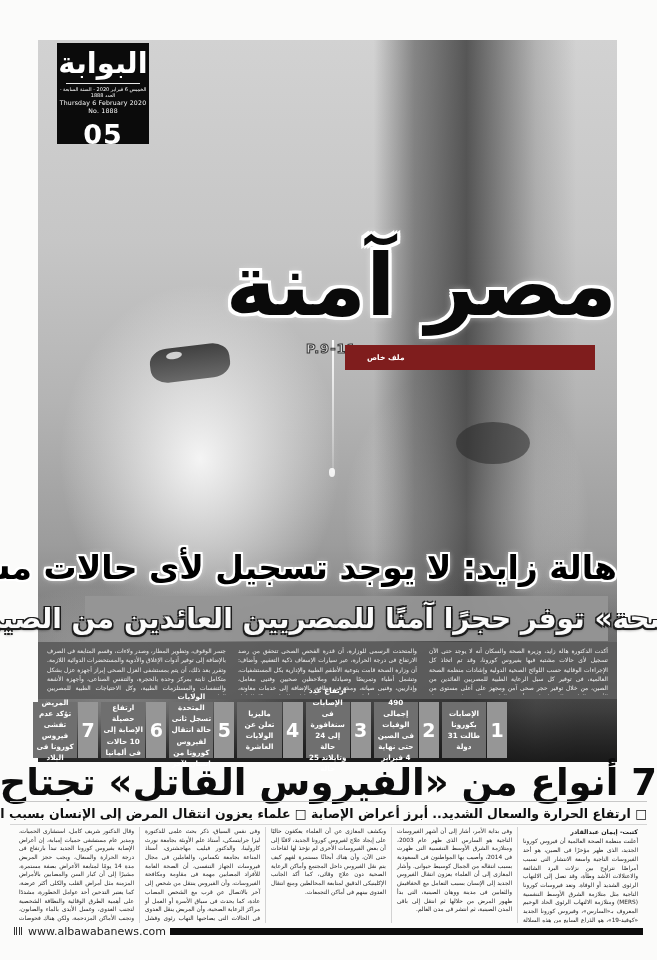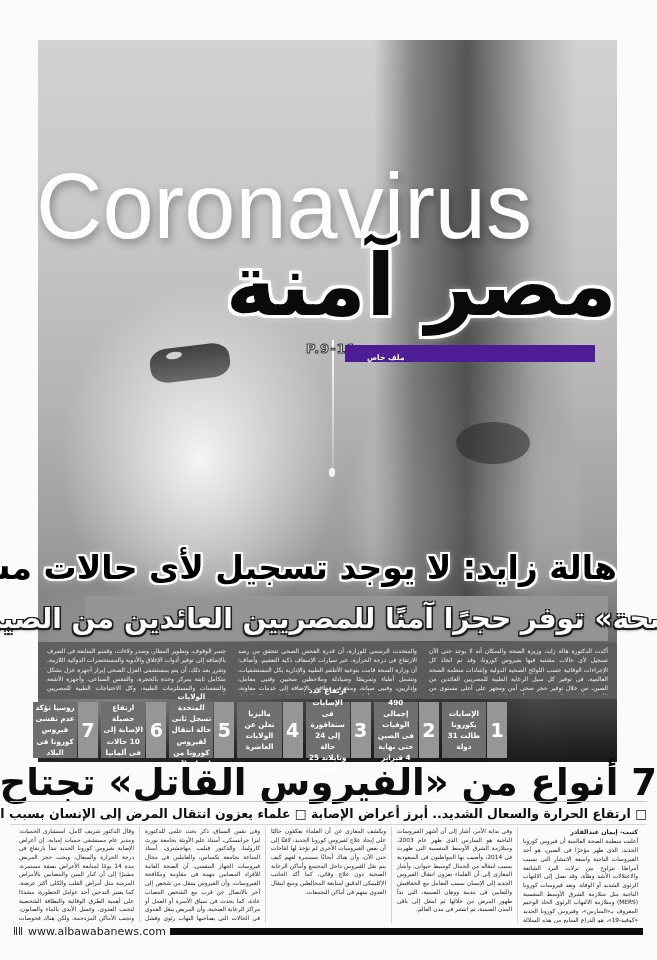--- a/index.html
+++ b/index.html
@@ -36,21 +36,21 @@
   
   .title-ar{right:42px;top:22px;font-size:96px;font-weight:bold;color:#fdfdfd;line-height:1.25;
     text-shadow:0 4px 12px rgba(0,0,0,.28);}
   .title-en{left:36px;top:160px;font-size:92px;color:#fff;white-space:nowrap;line-height:1;
     font-family:"Liberation Sans","DejaVu Sans",sans-serif;text-shadow:2px 4px 9px rgba(0,0,0,.32);}
   .safe-title{right:40px;top:232px;font-size:86px;font-weight:bold;color:#0a0a0a;line-height:1.25;
     text-shadow:-3px -3px 0 #fff,3px -3px 0 #fff,-3px 3px 0 #fff,3px 3px 0 #fff,
                 0 -3px 0 #fff,0 3px 0 #fff,-3px 0 0 #fff,3px 0 0 #fff,0 0 8px #fff;}
   .pages-ref{left:306px;top:341px;font-size:13px;font-weight:bold;color:#d8d8d8;
     -webkit-text-stroke:1px #3a3a3a;letter-spacing:1px;}
-  .file-bar{left:345px;top:345px;width:250px;height:17px;background:#4c1d95;text-align:left;}
+  .file-bar{left:345px;top:345px;width:250px;height:25px;background:#7f1d1d;text-align:left;}
   .file-bar span{display:inline-block;font-size:7.5px;font-weight:bold;color:#fff;padding:1.5px 0 0 22px;}
 
   
   .headline1{left:38px;top:548px;width:579px;text-align:center;font-size:33px;font-weight:900;
     color:#000;white-space:nowrap;
     text-shadow:-2px -2px 0 #fff,2px -2px 0 #fff,-2px 2px 0 #fff,2px 2px 0 #fff,
                 0 -2px 0 #fff,0 2px 0 #fff,-2px 0 0 #fff,2px 0 0 #fff,0 0 6px #fff;}
   .headline2-box{left:85px;top:596px;width:523px;height:45px;background:rgba(150,150,150,.93);
     display:flex;align-items:center;justify-content:center;}
   .headline2{font-size:28px;font-weight:bold;color:#fafafa;white-space:nowrap;
@@ -94,22 +94,28 @@
 <div class="page">
 
   <div class="abs photo">
     <div class="abs goggles"></div>
     <div class="abs goggle-shine"></div>
     <div class="abs goggles2"></div>
     <div class="abs drip"></div>
     <div class="abs droplet"></div>
   </div>
 
+  <div class="abs logo-box">
+    <div class="logo-word" dir="rtl">البوابة</div>
+    <div class="logo-rule"></div>
+    <div class="date-ar" dir="rtl">الخميس 6 فبراير 2020 - السنة السابعة - العدد 1888</div>
+    <div class="date-en">Thursday 6 February 2020 No. 1888</div>
+    <div class="page-num">05</div>
+  </div>
 
-  <div class="abs title-en">Coronavirus</div>
   <div class="abs safe-title" dir="rtl">مصر آمنة</div>
   <div class="abs pages-ref">P.9-11</div>
   <div class="abs file-bar">
     <span dir="rtl">ملف خاص</span>
   </div>
 
   <div class="abs headline1" dir="rtl">هالة زايد: لا يوجد تسجيل لأى حالات مشتبه فيها</div>
   <div class="abs headline2-box">
     <div class="headline2" dir="rtl">«الصحة» توفر حجرًا آمنًا للمصريين العائدين من الصين</div>
   </div>
@@ -140,21 +146,21 @@
     <div class="brief">
       <div class="b-num">5</div>
       <div class="b-text" dir="rtl">الولايات المتحدة تسجل ثانى حالة انتقال لفيروس كورونا من إنسان لآخر</div>
     </div>
     <div class="brief">
       <div class="b-num">6</div>
       <div class="b-text" dir="rtl">ارتفاع حصيلة الإصابة إلى 10 حالات فى ألمانيا</div>
     </div>
     <div class="brief">
       <div class="b-num">7</div>
-      <div class="b-text" dir="rtl">روسيا تؤكد عدم تفشى فيروس كورونا فى البلاد</div>
+      <div class="b-text" dir="rtl">المريض تؤكد عدم تفشى فيروس كورونا فى البلاد</div>
     </div>
   </div>
 
   <div class="abs art-head" dir="rtl">7 أنواع من «الفيروس القاتل» تجتاح العالم</div>
   <div class="abs art-sub" dir="rtl">□ ارتفاع الحرارة والسعال الشديد.. أبرز أعراض الإصابة □ علماء يعزون انتقال المرض إلى الإنسان بسبب التعامل مع الخفافيش والثعابين</div>
 
   <div class="abs art-cols">
     <div class="art-col">
       <div class="byline" dir="rtl">كتبت- إيمان عبدالقادر</div>
       <span>أعلنت منظمة الصحة العالمية أن فيروس كورونا الجديد، الذى ظهر مؤخرًا فى الصين، هو أحد الفيروسات التاجية واسعة الانتشار التى تسبب أمراضًا تتراوح بين نزلات البرد الشائعة والاعتلالات الأشد وطأة، وقد تصل إلى الالتهاب الرئوى الشديد أو الوفاة. وتعد فيروسات كورونا التاجية مثل متلازمة الشرق الأوسط التنفسية (MERS) ومتلازمة الالتهاب الرئوى الحاد الوخيم المعروف بـ«السارس»، وفيروس كورونا الجديد «كوفيد-19»، هو الذراع السابع من هذه السلالة الخطيرة. وقال الدكتور عصام المغازى استشارى الأمراض الصدرية، ورئيس جمعية الصدر والأمراض الصدرية، إن فصائل الكورونا متعددة ومتغيرة، وتوجد 7 أنواع من هذه الفيروسات الشديدة.</span>

